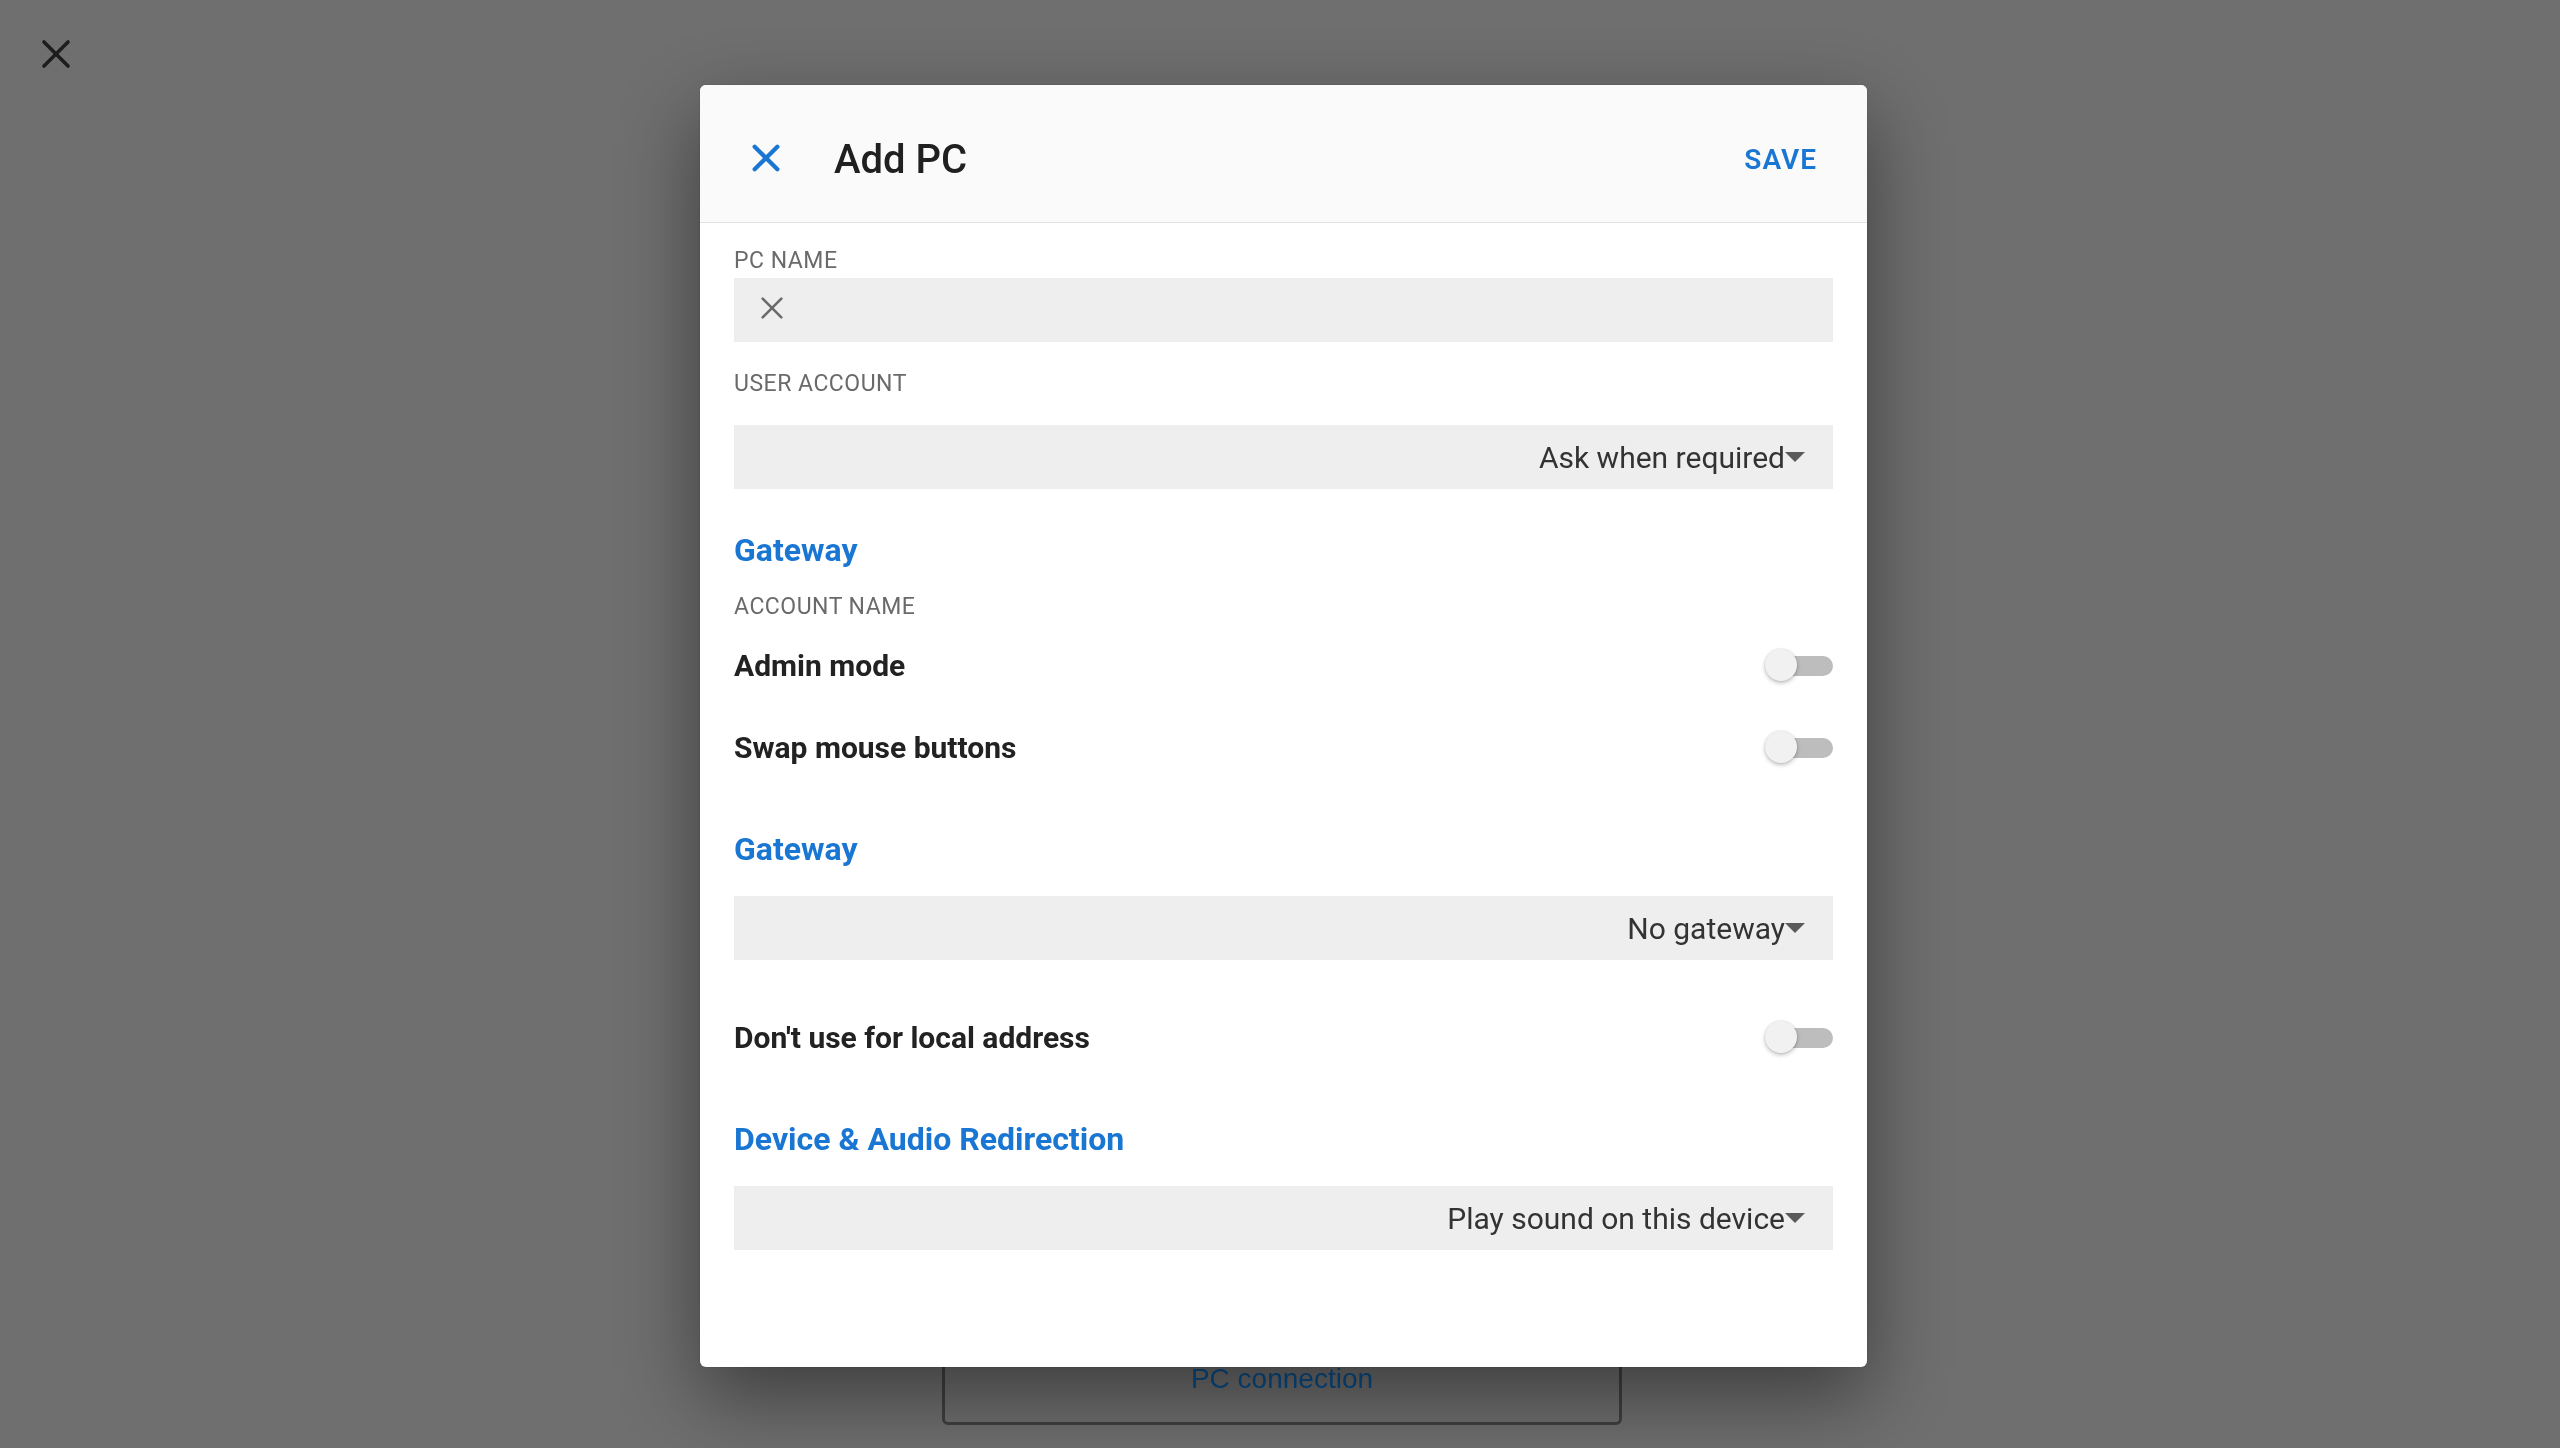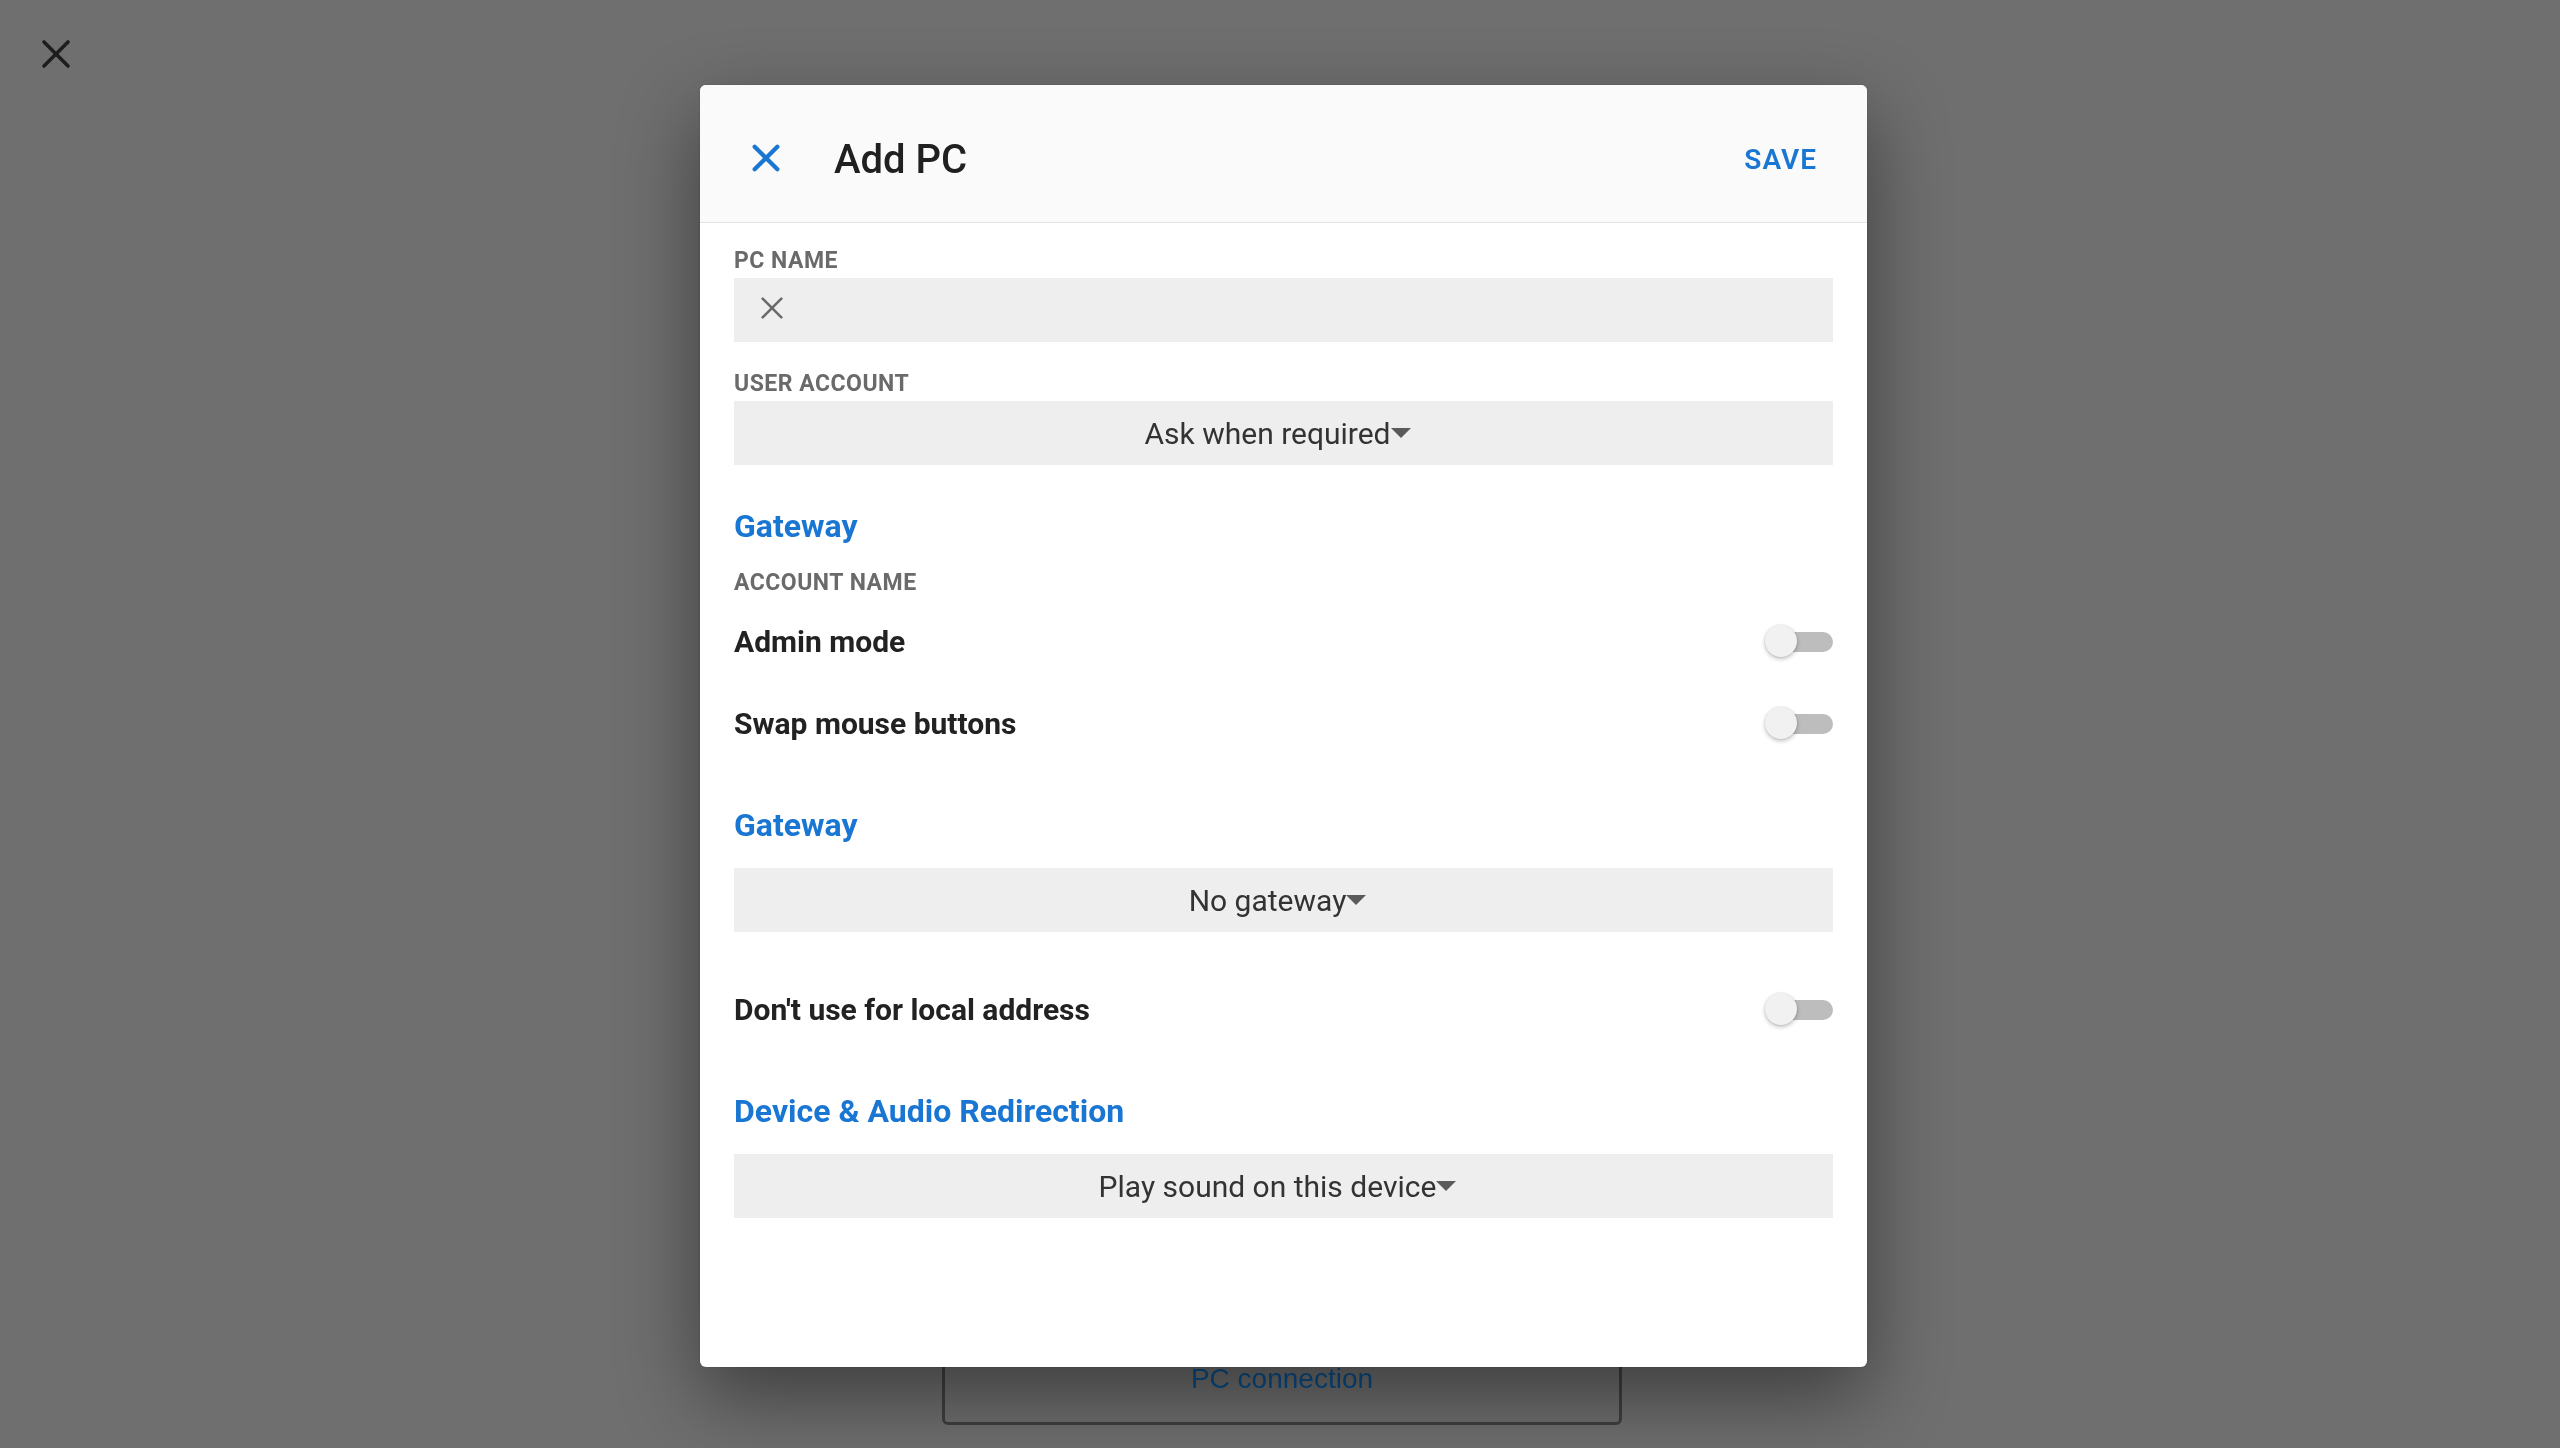--- a/index.html
+++ b/index.html
@@ -90,21 +90,21 @@
   }
 
   .modal-body {
     flex: 1 1 auto;
     overflow: hidden;
     padding: 24px 34px 0 34px;
   }
 
   .field-label {
     font-size: 23px;
-    font-weight: 700;
+    font-weight: 400;
     color: #6a6a6a;
     letter-spacing: 0.5px;
     margin-bottom: 4px;
   }
 
   .text-input-wrap, .select-wrap {
     background: #eeeeee;
     height: 64px;
     display: flex;
     align-items: center;
@@ -120,21 +120,21 @@
     outline: none;
   }
   .text-input::placeholder { color: #7a7a7a; }
   .input-clear {
     width: 44px; height: 44px;
     display: flex; align-items: center; justify-content: center;
     cursor: pointer;
   }
   .input-clear svg { width: 28px; height: 28px; }
 
-  .select-wrap { justify-content: center; cursor: pointer; }
+  .select-wrap { justify-content: flex-end; cursor: pointer; margin-top: 28px; }
   .select-value { font-size: 30px; color: #333; }
   .select-caret { width: 0; height: 0; border-left: 10px solid transparent; border-right: 10px solid transparent; border-top: 10px solid #5a5a5a; margin-right: 10px; }
 
   .section-heading {
     color: #1976d2;
     font-size: 32px;
     font-weight: 700;
     margin: 42px 0 24px 0;
   }
 

